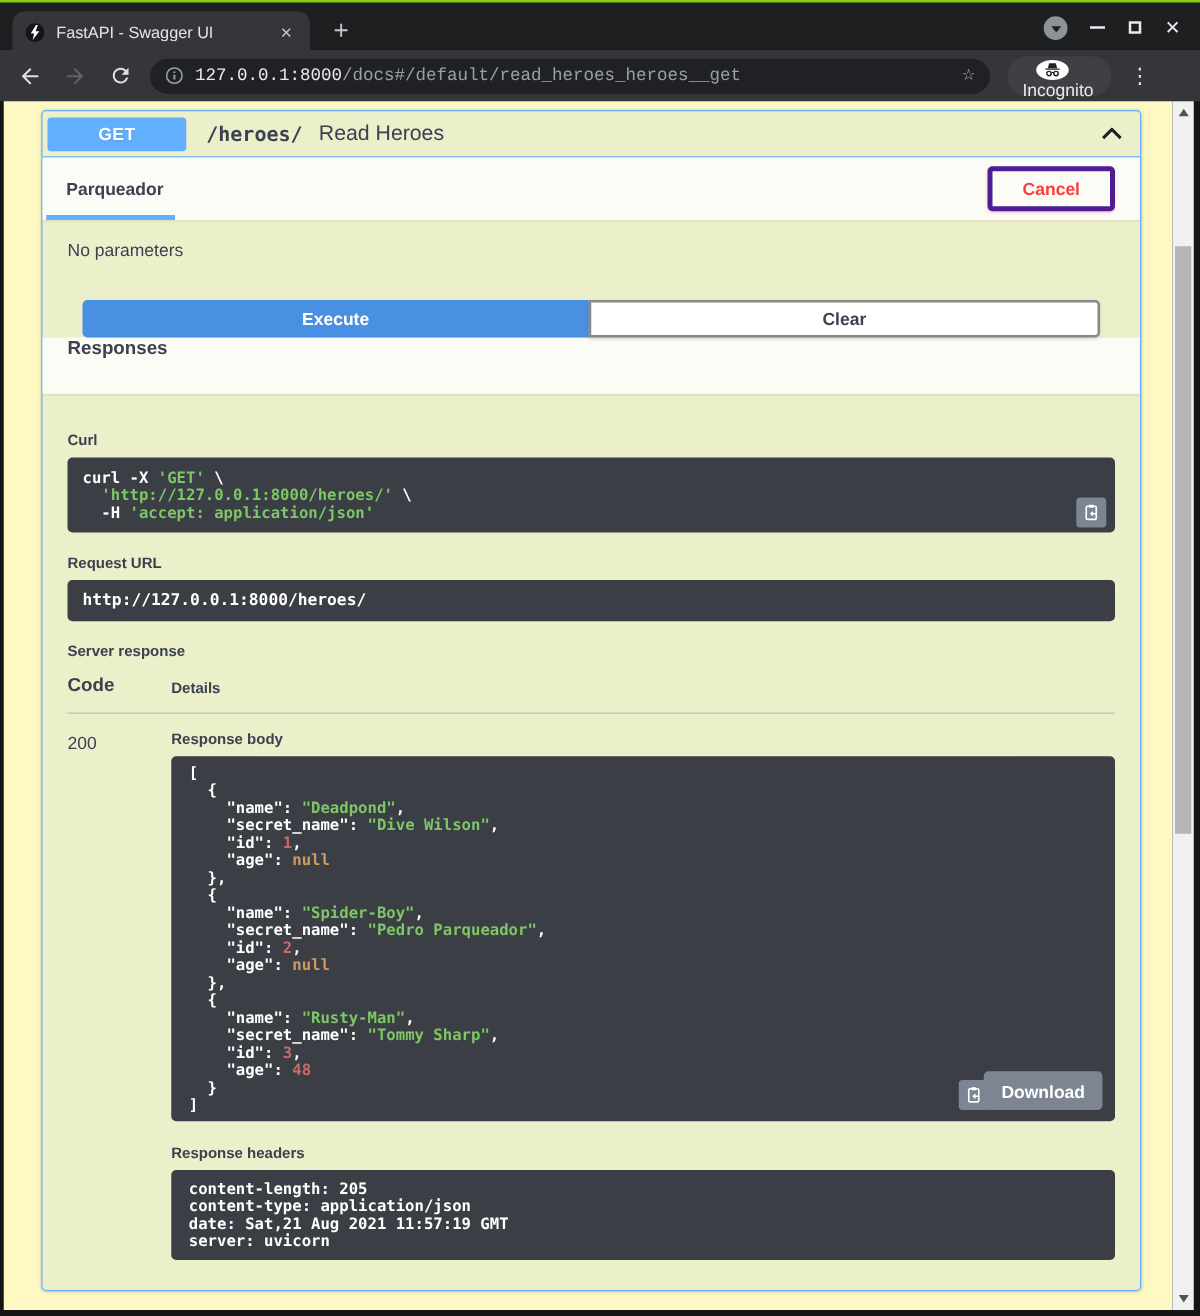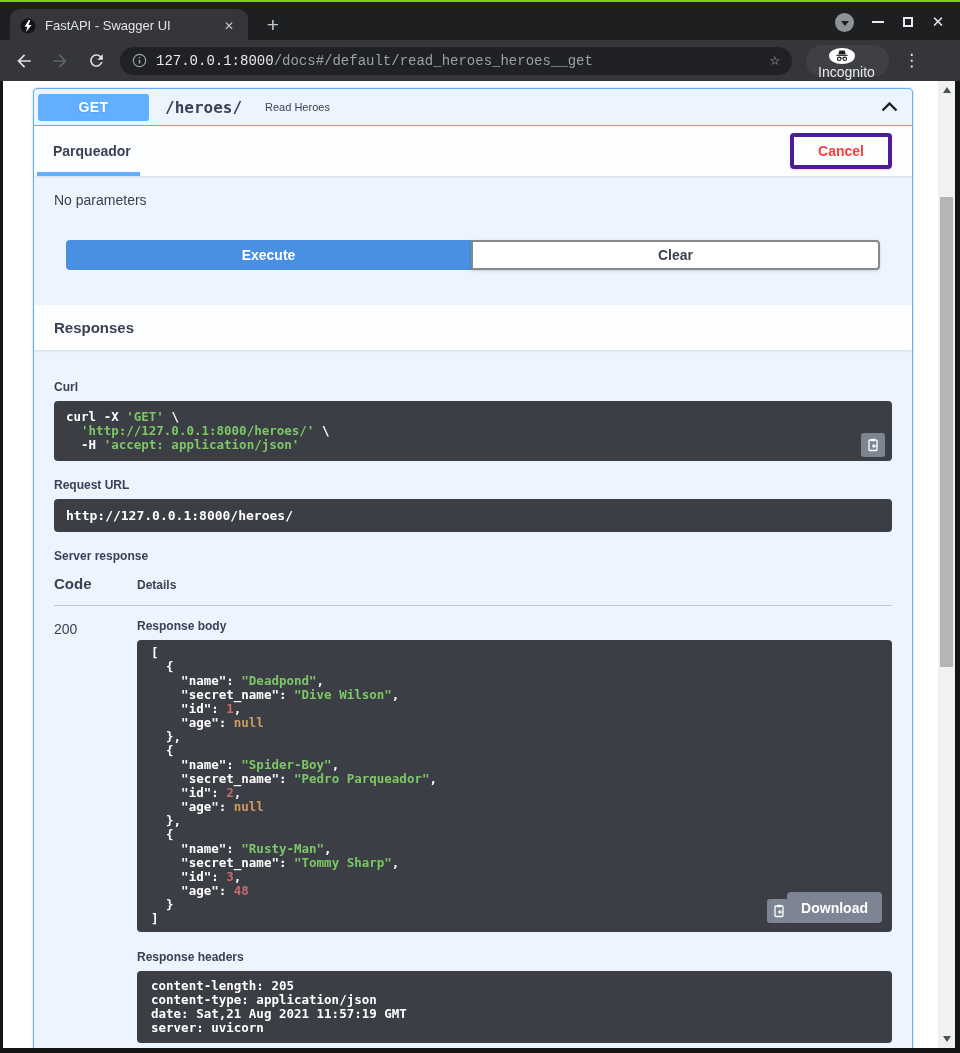--- a/index.html
+++ b/index.html
@@ -55,21 +55,21 @@
     height:32px; border-radius:16px; background:#3f4043;
     display:flex; align-items:center; padding:3px 14px 3px 3px; margin-left:14px;flex-direction:column;
   }
   .incog-circle { width:26px; height:26px; border-radius:50%; background:#fff; display:flex; align-items:center; justify-content:center; }
   .incog-label { color:#e8eaed; font-size:14px; margin-left:9px; }
   .menu-dots { color:#dfe1e5; font-size:17px; margin:0 0 0 13px; width:20px; text-align:center; }
 
   
   .page {
     position:absolute; top:81px; left:3px; width:935px; bottom:5px;
-    background:#ffffff; overflow:hidden;
+    background:#fef9c3; overflow:hidden;
   }
   .swagger-wrap { padding:7px 25px 0 30px; }
 
   .opblock {
     border:1px solid #61affe; border-radius:4px;
     background:rgba(97,175,254,.12);
     box-shadow:0 0 3px rgba(0,0,0,.19);
   }
   .opblock-header {
     display:flex; align-items:center; height:37px; padding:0 14px 0 4px;
@@ -77,21 +77,21 @@
   }
   .method {
     width:111px; height:27px; line-height:27px; text-align:center;
     background:#61affe; color:#fff; font-weight:700; font-size:14px;
     border-radius:3px; text-shadow:0 1px 2px rgba(0,0,0,.1); letter-spacing:.4px;
   }
   .op-path {
     font-family:"DejaVu Sans Mono", monospace; font-weight:700; font-size:16px;
     color:#3b4151; margin-left:16px;
   }
-  .op-summary { font-size:11px; color:#3b4151; margin-left:23px; flex:1; }
+  .op-summary { font-size:17px; color:#3b4151; margin-left:13px; flex:1; }
   .collapse { margin-left:auto; display:flex; }
 
   .section-header {
     height:50px; background:rgba(255,255,255,.8);
     display:flex; align-items:center; justify-content:space-between;
     padding:0 20px 0 3px;
     box-shadow:0 1px 2px rgba(0,0,0,.1);
   }
   .tab-item {
     position:relative; height:50px; display:flex; align-items:center;
@@ -114,22 +114,22 @@
     font-family:"Liberation Sans", sans-serif;
   }
   .btn-clear {
     flex:1; background:#fff; border:2px solid #888; border-radius:0 4px 4px 0;
     color:#3b4151; font-weight:700; font-size:14px;
     font-family:"Liberation Sans", sans-serif;
     box-shadow:0 1px 3px rgba(0,0,0,.15);
   }
 
   .responses-header {
-    margin-top:35px; height:45px; background:rgba(255,255,255,.8);
-    display:flex; align-items:center; padding:0 20px;
+    height:45px; background:rgba(255,255,255,.8);
+    display:flex; align-items:flex-start; padding:0 20px;
     box-shadow:0 1px 2px rgba(0,0,0,.1);
   }
   .responses-header h4 { font-size:15px; font-weight:700; color:#3b4151; }
 
   .responses-inner { padding:30px 20px 24px; }
   .block-label { font-size:12px; font-weight:700; color:#3b4151; margin-bottom:7px; }
 
   .code-block {
     background:#3b3e44; border-radius:4px; color:#fff;
     font-family:"DejaVu Sans Mono", monospace; font-weight:700; font-size:12.5px;

